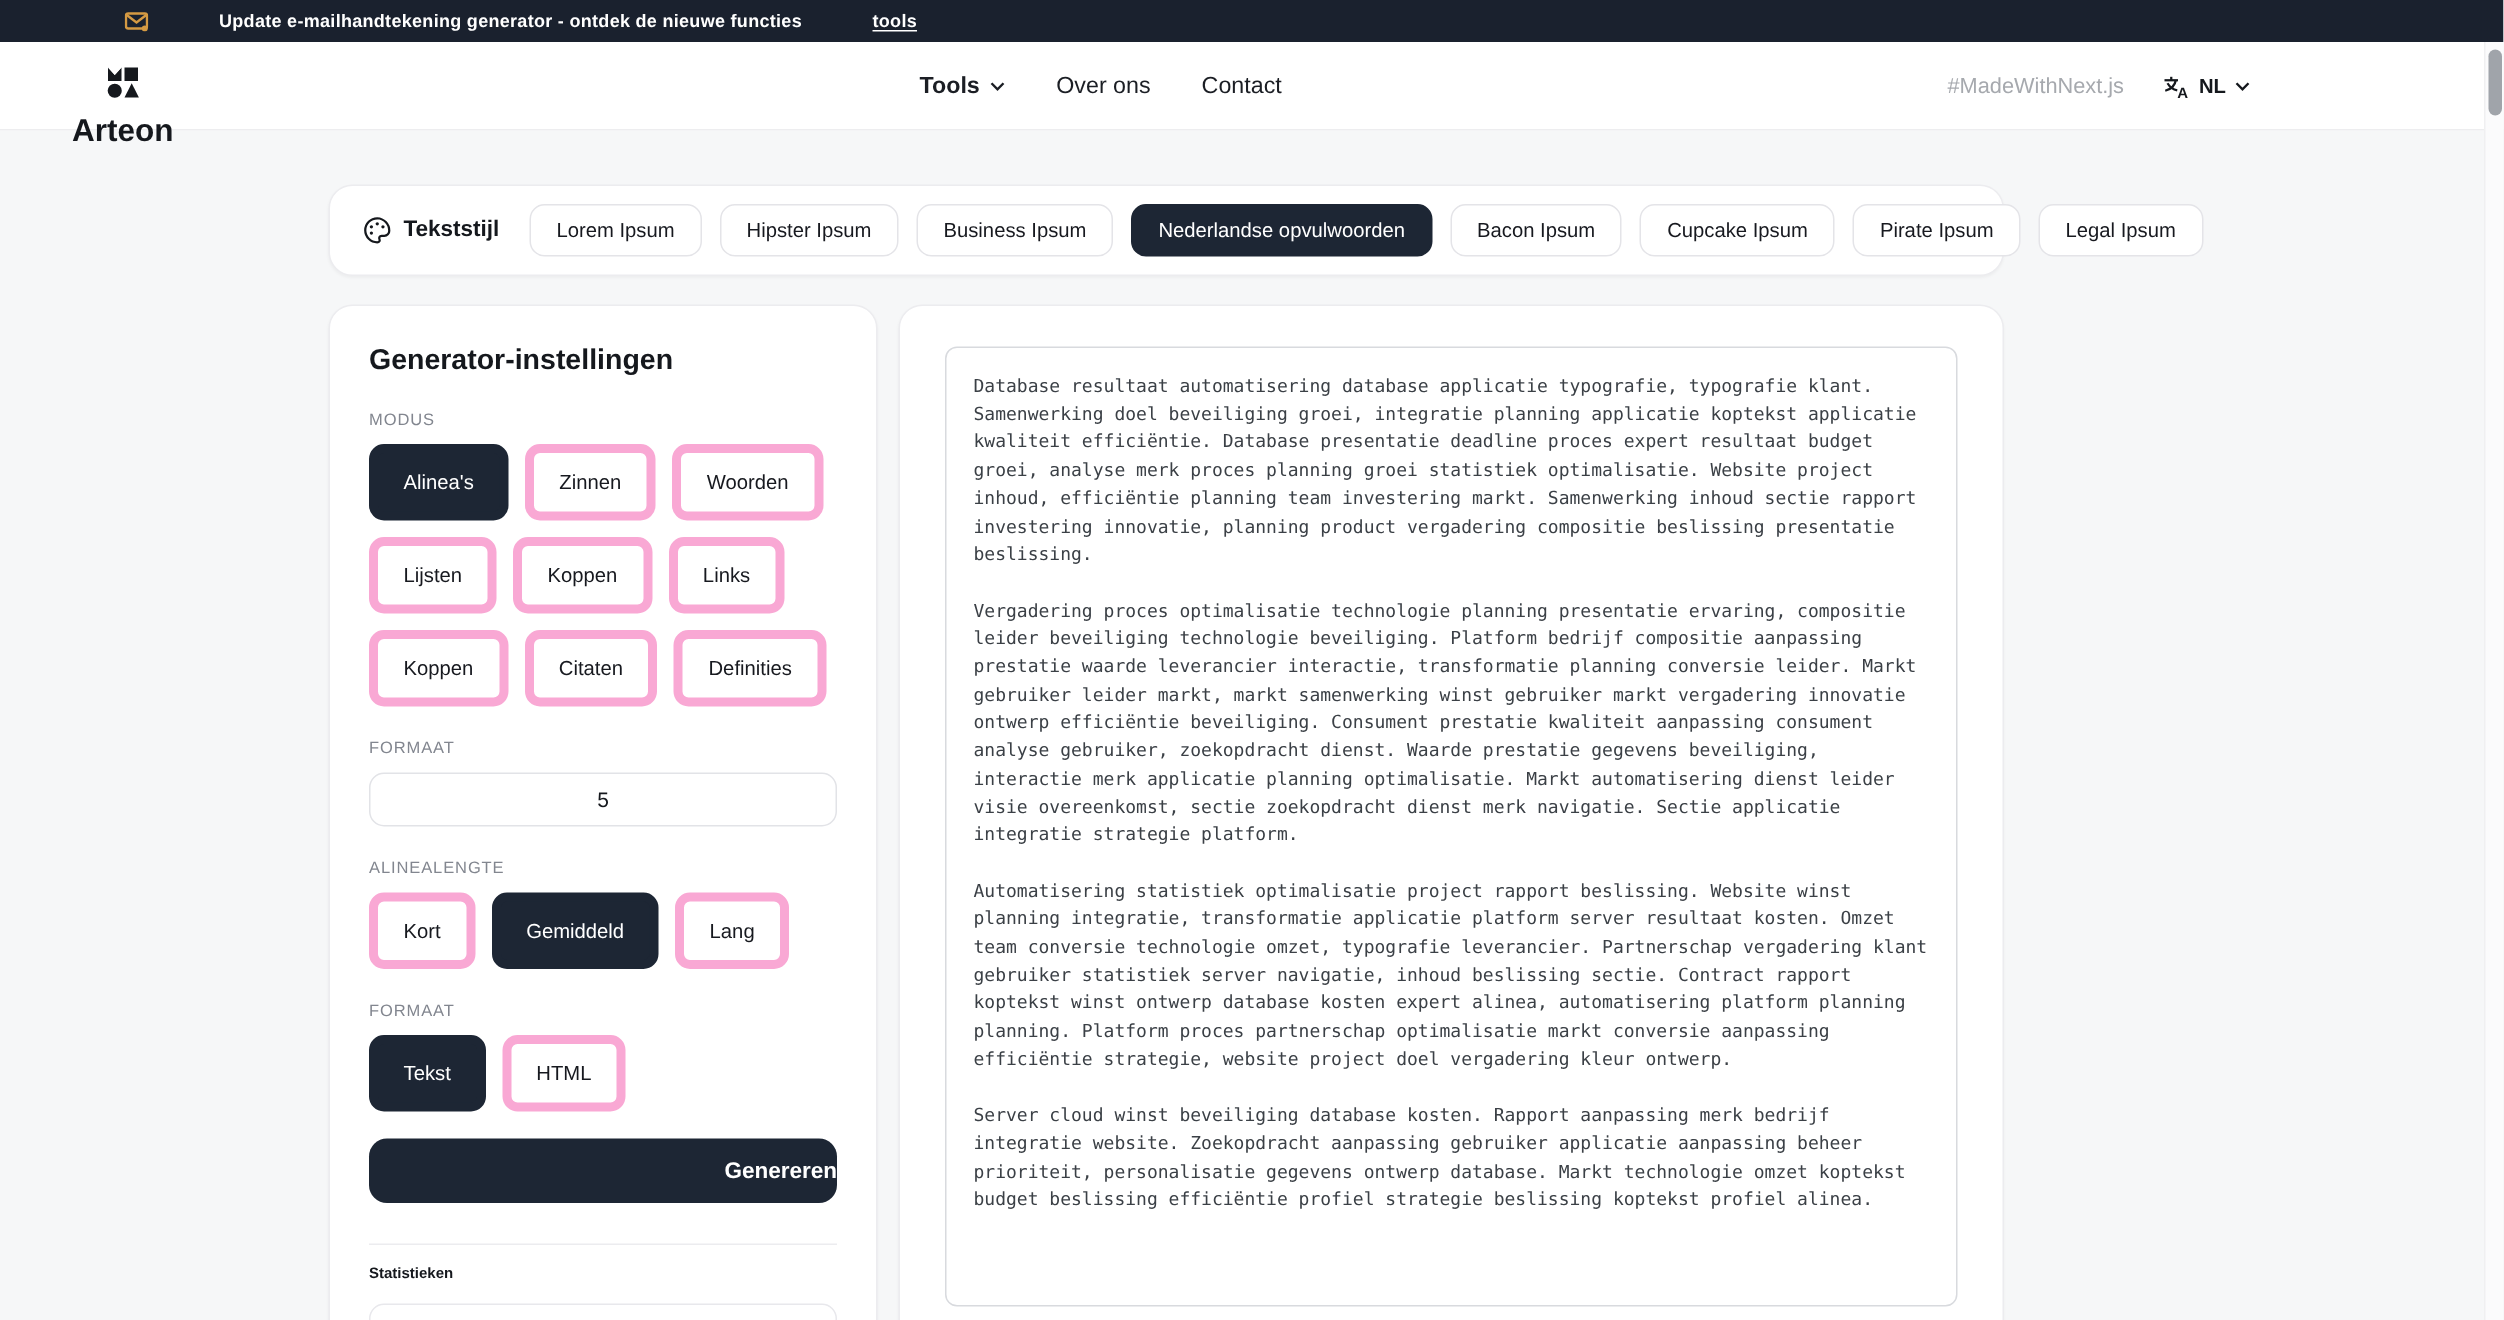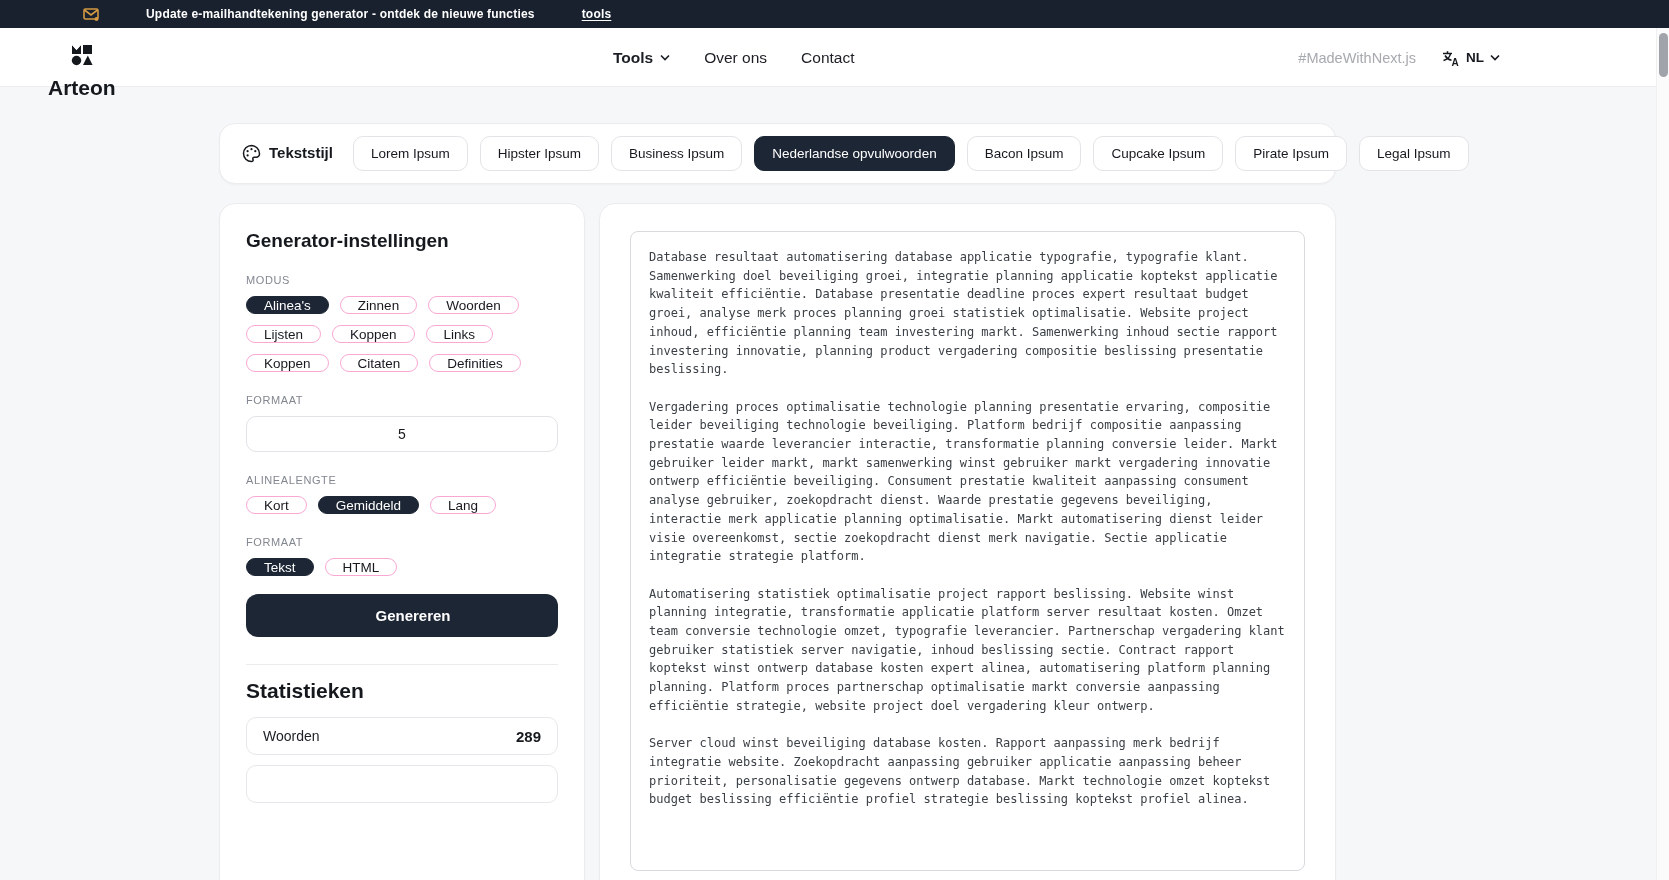--- a/index.html
+++ b/index.html
@@ -41,30 +41,30 @@
   
   .card { position:absolute; background:#fff; border:1px solid #ececef; border-radius:16px;
           box-shadow:0 1px 2px rgba(0,0,0,.04); }
   .card.settings { left:219px; top:203px; width:366px; height:720px; padding:26px; }
   .card.preview  { left:599px; top:203px; width:737px; height:720px; padding:27px 30px; }
   .card h2 { font-size:19px; font-weight:700; color:#15181d; }
 
   .field-label { font-size:11px; font-weight:400; letter-spacing:.6px; color:#82868f; margin:22px 0 10px; }
   .settings h2 { margin-bottom:4px; }
   .btn-group { display:flex; flex-wrap:wrap; gap:11px; }
-  .btn { height:18px; padding:0 17px; border:1px solid #f9a8d4; border-radius:10px; background:#fff;
+  .btn { height:51px; padding:0 17px; border:6px solid #f9a8d4; border-radius:10px; background:#fff;
          font-size:13.5px; color:#17191f; display:flex; align-items:center; cursor:pointer;
          font-family:"Liberation Sans", sans-serif; }
   .num-input { width:100%; height:36px; border:1px solid #e2e3e7; border-radius:10px; text-align:center;
                font-size:14px; color:#15181d; background:#fff; font-family:"Liberation Sans", sans-serif; }
   .generate-btn { width:100%; height:43px; margin-top:18px; background:#1d2634; color:#fff; border:none;
-                  border-radius:12px; font-size:15px; font-weight:700; text-align:center; padding-left:22px;
+                  border-radius:12px; font-size:15px; font-weight:700; text-align:right; padding-left:22px;
                   cursor:pointer; font-family:"Liberation Sans", sans-serif; }
   .divider { border:none; border-top:1px solid #ececef; margin:27px 0 0; }
-  .stats-title { font-size:21px; font-weight:700; margin:14px 0 14px; }
+  .stats-title { font-size:10px; font-weight:700; margin:14px 0 14px; }
   .stat-row { display:flex; justify-content:space-between; align-items:center; height:38px;
               border:1px solid #e8e8ec; border-radius:10px; padding:0 16px; margin-bottom:10px; background:#fff; }
   .stat-label { font-size:14px; color:#1b1e24; }
   .stat-value { font-size:15px; font-weight:700; color:#15181d; }
 
   
   .preview h2 { margin-bottom:13px; }
   .preview-box { border:1px solid #d8dade; border-radius:8px; padding:16px 18px; height:640px; overflow:hidden;
                  font-family:"DejaVu Sans Mono", monospace; font-size:12px; line-height:18.7px; color:#3b4046; }
   .preview-box p { margin:0 0 18.7px; }

